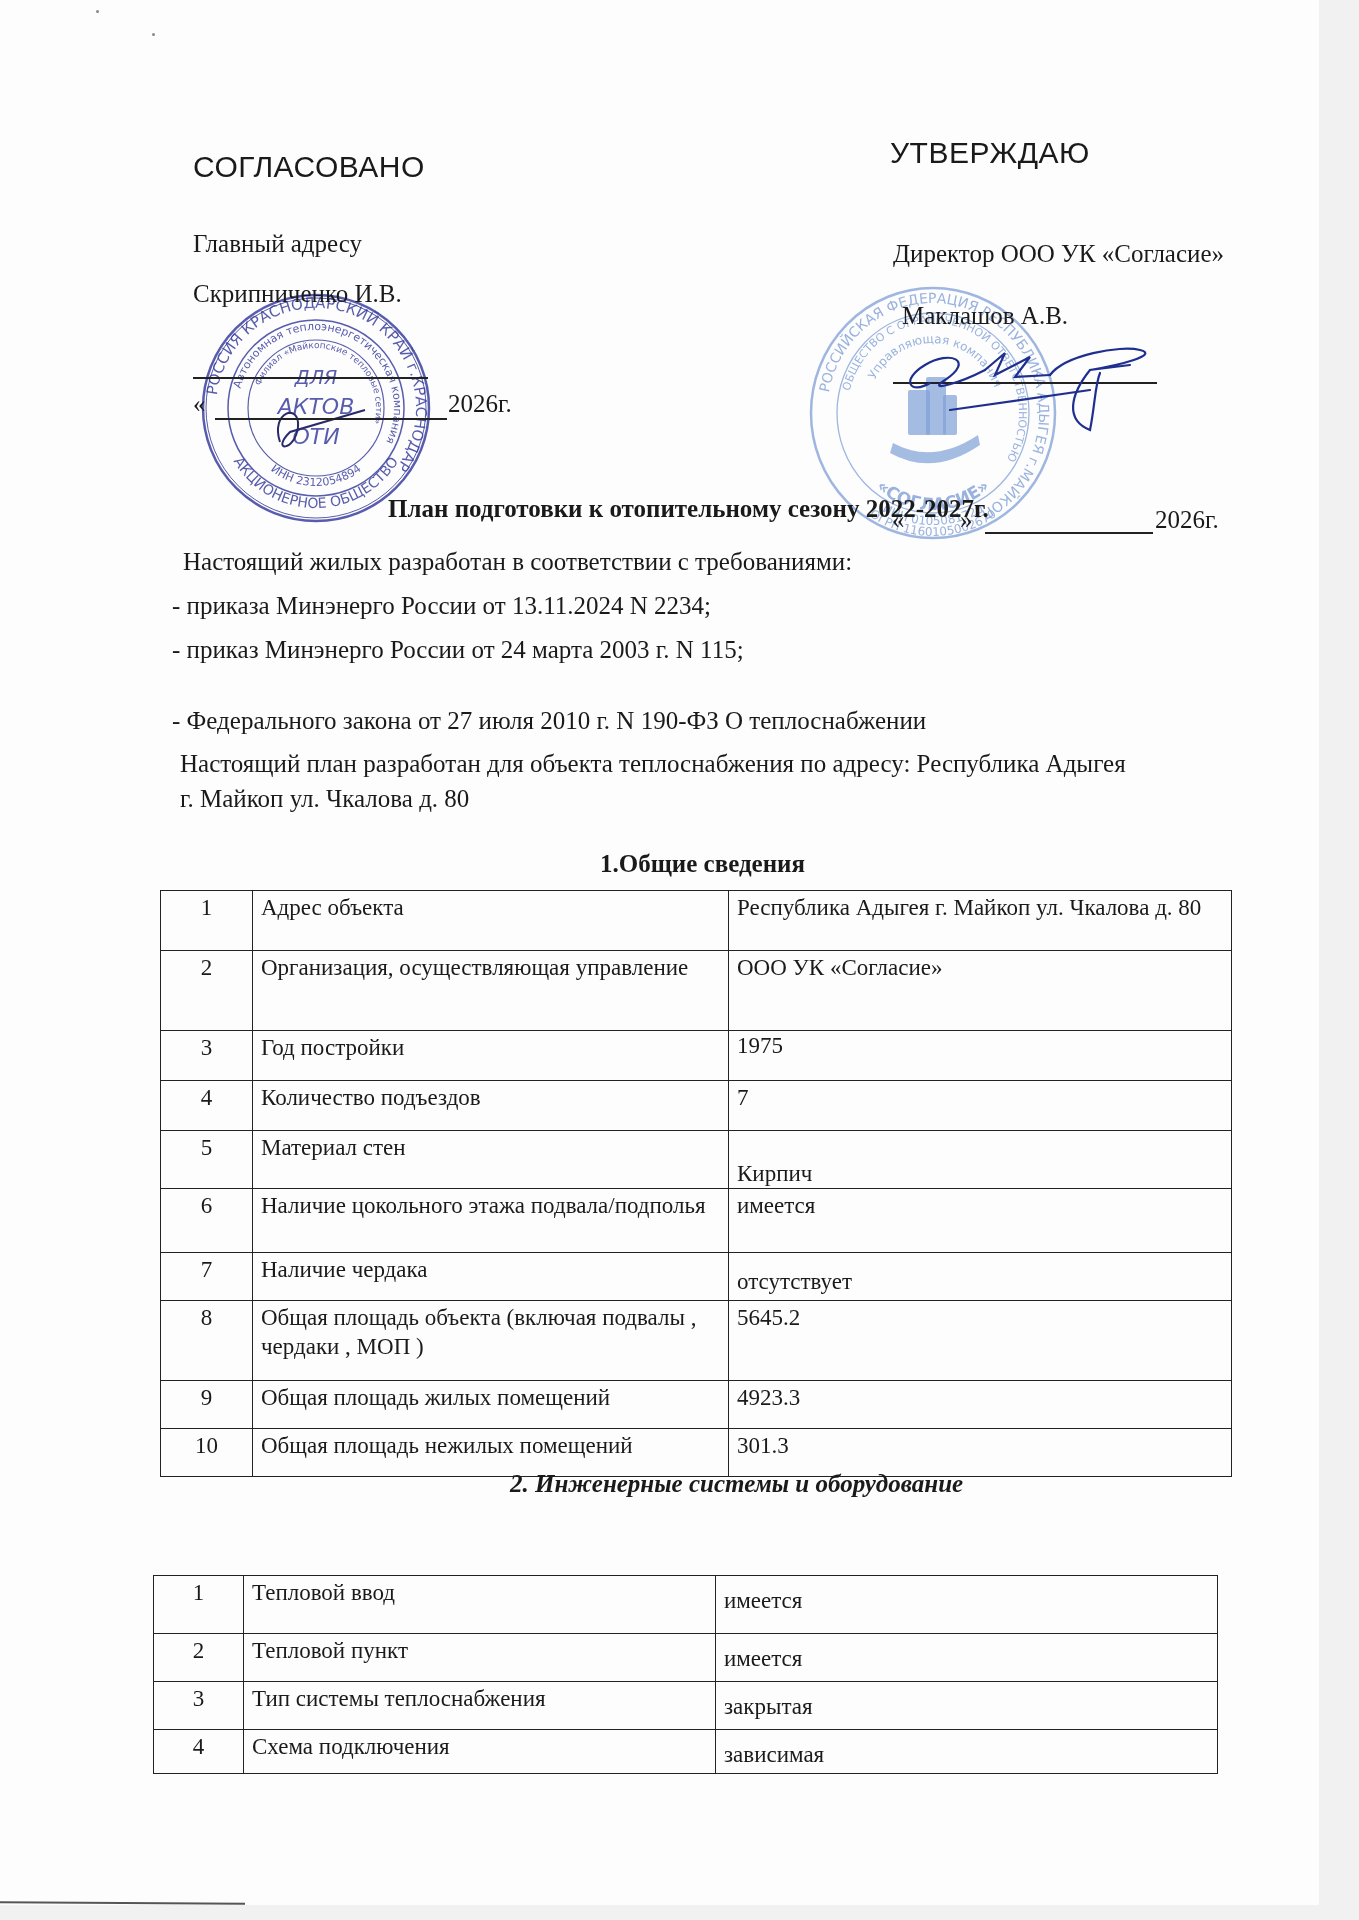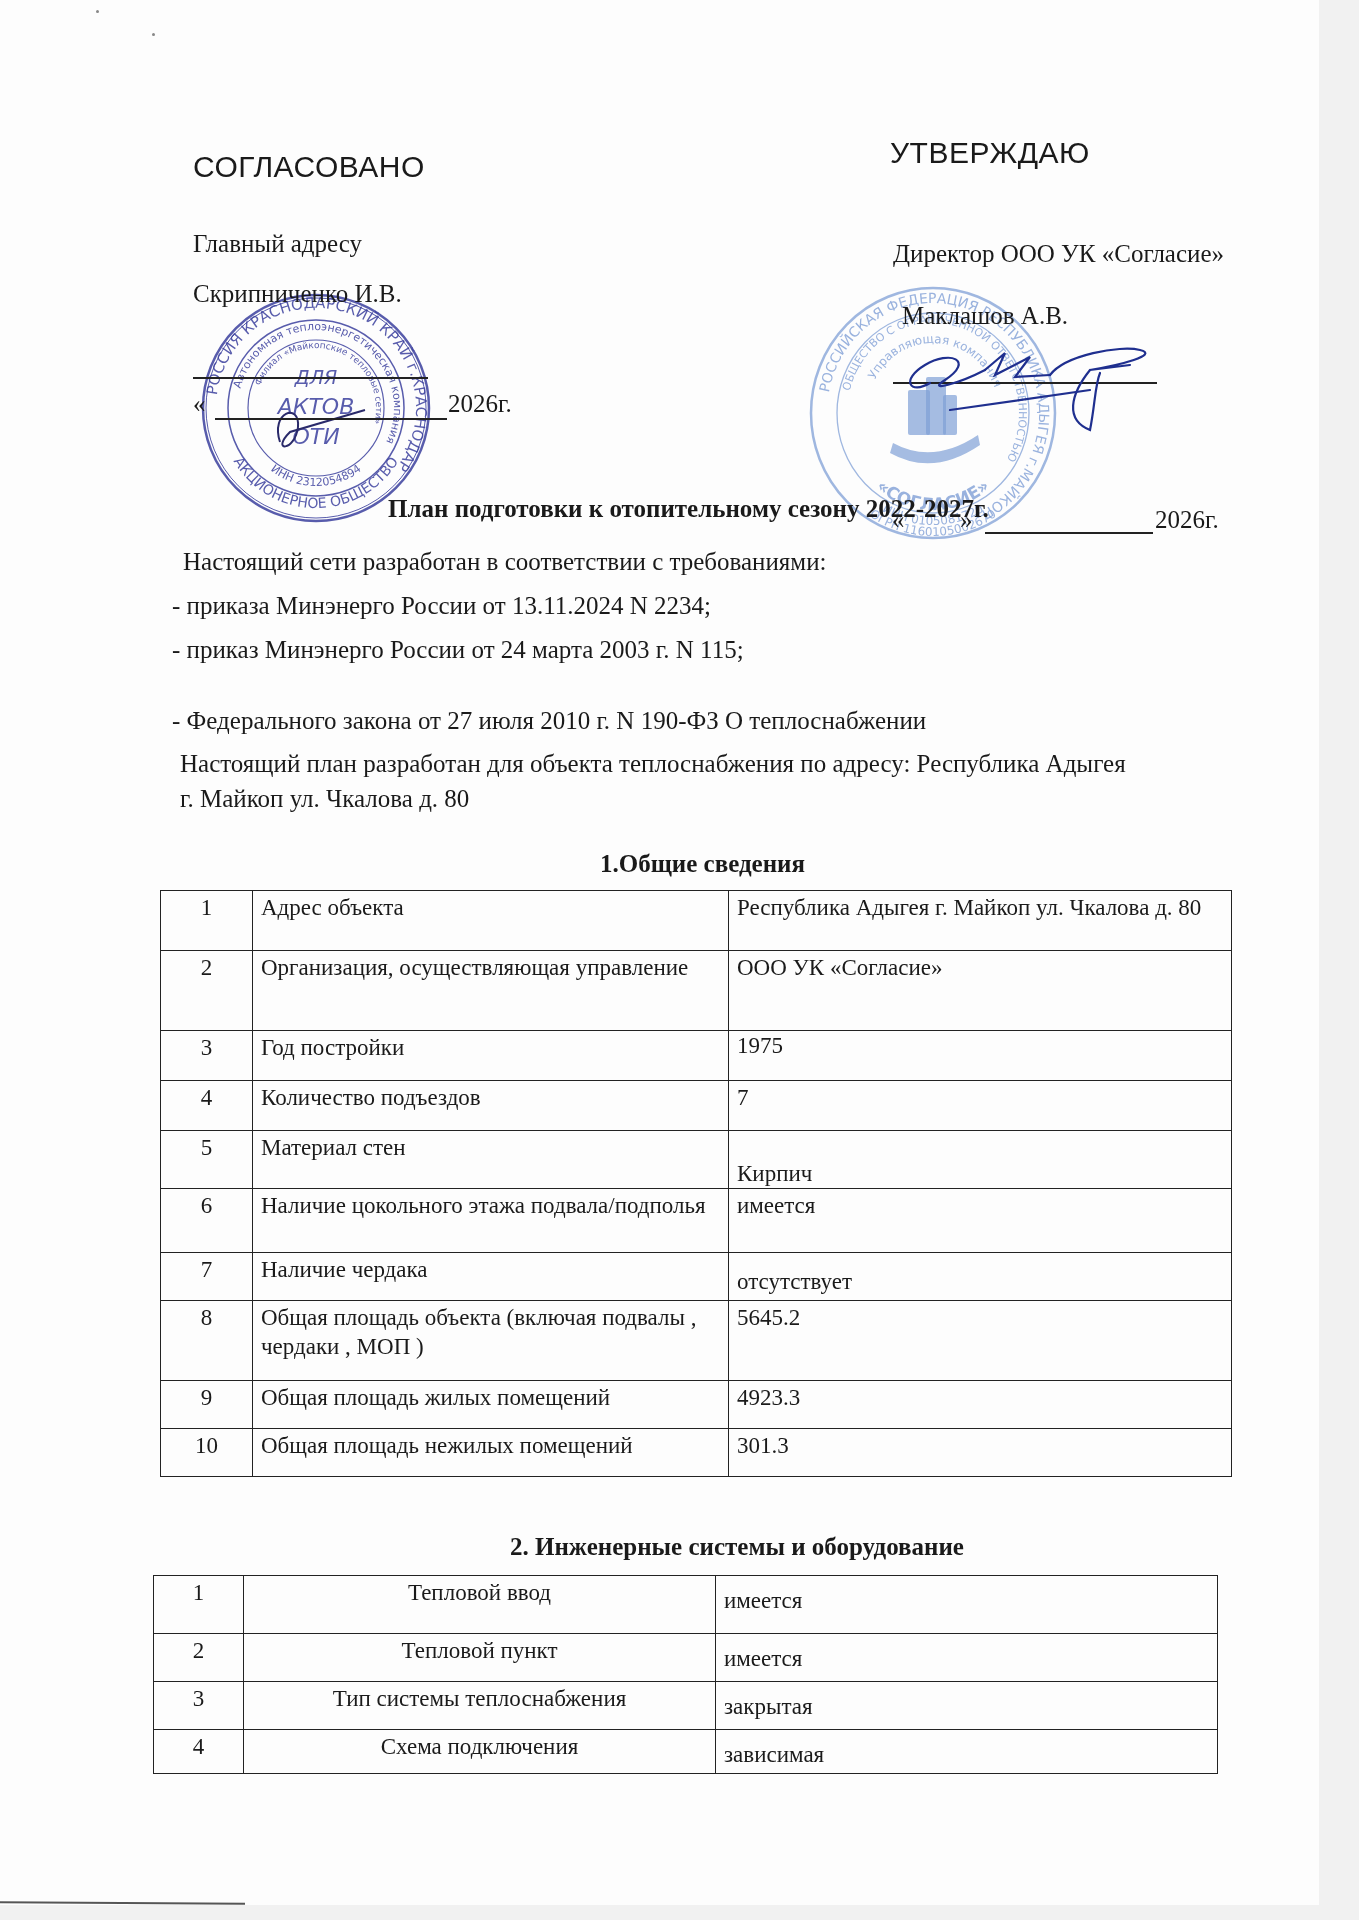--- a/index.html
+++ b/index.html
@@ -17,21 +17,21 @@
   .caps { font-family: "Liberation Sans", sans-serif; font-size: 30px; letter-spacing: 0.5px; }
   .t26 { font-size: 25px; }
   .bold { font-weight: bold; }
 
   .stamp { position: absolute; border-radius: 50%; }
   .stamp svg { width: 100%; height: 100%; }
 
   table.doc { position: absolute; border-collapse: collapse; font-size: 23px; }
   table.doc td { border: 1.5px solid #222; vertical-align: top; padding: 2px 8px 0 8px; line-height: 29px; }
   table.doc td.num { text-align: center; padding: 2px 0 0 0; }
-  table.t2 td.label { text-align: center; }
+  table.t2 td.label { }
   table.t2 td { vertical-align: top; }
 
   .uline { position: absolute; height: 1.5px; background: #222; }
 </style>
 </head>
 <body>
 
 <div class="edge-right"></div>
 <div class="edge-bottom"></div>
 <div class="scan-line"></div>
@@ -128,21 +128,21 @@
     </g>
   </svg>
 
   <div class="abs t26" style="left:892px;top:506px;">«</div>
   <div class="abs t26" style="left:960px;top:506px;">»</div>
   <div class="uline" style="left:985px;top:532px;width:168px;"></div>
   <div class="abs t26" style="left:1155px;top:506px;">2026г.</div>
 </div>
 
 <div class="abs t26 bold" style="left:388px;top:495px;">План подготовки к отопительному сезону 2022-2027г.</div>
-<div class="abs t26" style="left:183px;top:548px;">Настоящий сети разработан в соответствии с требованиями:</div>
+<div class="abs t26" style="left:183px;top:548px;">Настоящий жилых разработан в соответствии с требованиями:</div>
 <div>
   <div class="abs t26" style="left:172px;top:592px;">- приказа Минэнерго России от 13.11.2024 N 2234;</div>
   <div class="abs t26" style="left:172px;top:636px;">- приказ Минэнерго России от 24 марта 2003 г. N 115;</div>
   <div class="abs t26" style="left:172px;top:707px;">- Федерального закона от 27 июля 2010 г. N 190-ФЗ О теплоснабжении</div>
 </div>
 <div class="abs t26" style="left:180px;top:750px;">Настоящий план разработан для объекта теплоснабжения по адресу: Республика Адыгея</div>
 <div class="abs t26" style="left:180px;top:785px;">г. Майкоп ул. Чкалова д. 80</div>
 
 <div class="abs t26 bold" style="left:600px;top:850px;">1.Общие сведения</div>
 <table class="doc t1" style="left:160px;top:890px;width:1072px;">
@@ -198,21 +198,21 @@
         <td class="value" style="padding-top:2px">4923.3</td>
       </tr>
       <tr style="height: 48px;">
         <td class="num">10</td>
         <td class="label">Общая площадь нежилых помещений</td>
         <td class="value" style="padding-top:2px">301.3</td>
       </tr>
     </tbody>
 </table>
 
-<div class="abs t26 bold" style="left:510px;top:1533px;">2. Инженерные системы и оборудование</div>
+<div class="abs t26 bold" style="left:510px;top:1470px;font-style:italic;">2. Инженерные системы и оборудование</div>
 <table class="doc t2" style="left:153px;top:1575px;width:1065px;">
   <colgroup>
       <col style="width:90px">
       <col style="width:472px">
       <col>
     </colgroup>
   <tbody id="t2-body">
       <tr style="height: 58px;">
         <td class="num">1</td>
         <td class="label">Тепловой ввод</td>

